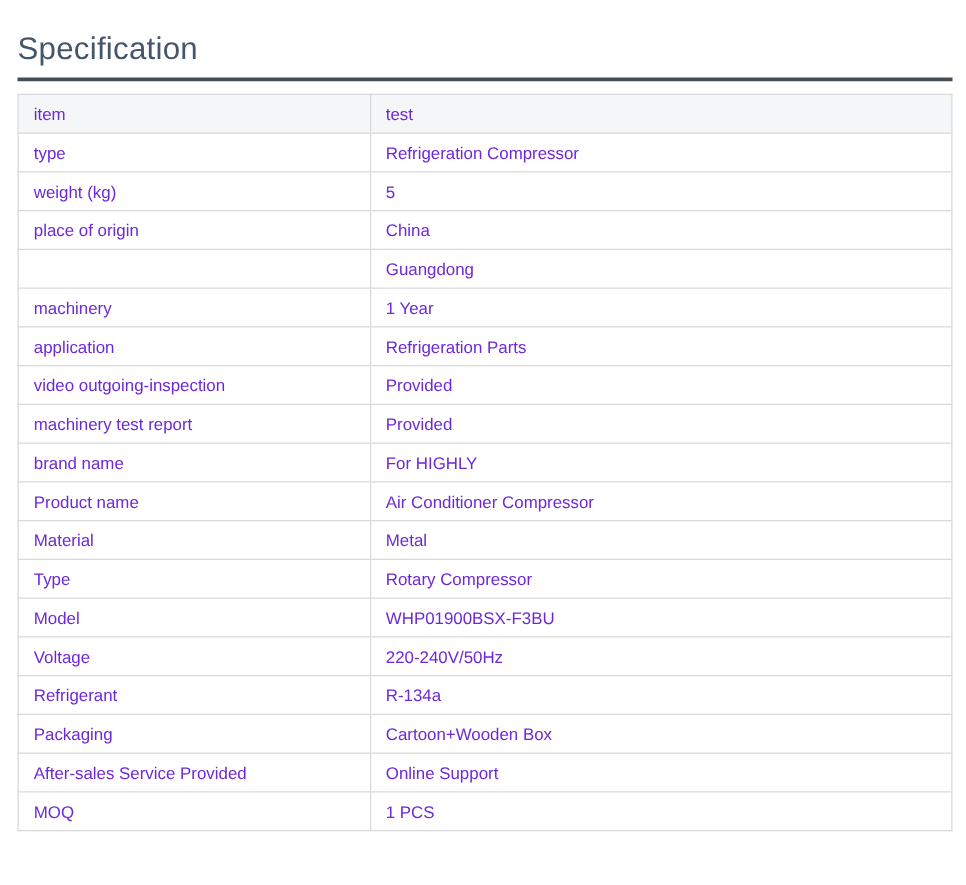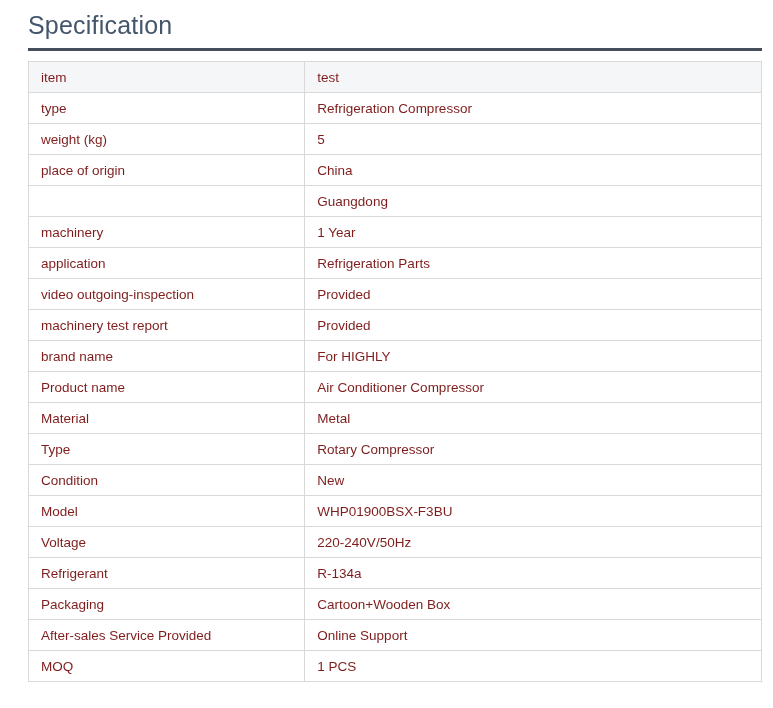--- a/index.html
+++ b/index.html
@@ -8,21 +8,22 @@
     padding: 0;
     background: #ffffff;
     font-family: "Liberation Sans", sans-serif;
   }
   body {
     width: 773px;
     height: 708px;
     overflow: hidden;
   }
   .container {
-    padding: 0 11px 0 28px;
+    padding: 0 11px 0 14px;
+    margin-top: 14px;
   }
   .page-title {
     margin: 0;
     padding-top: 10px;
     font-size: 25px;
     font-weight: 500;
     color: #44566c;
     letter-spacing: 0.2px;
     line-height: 1.25;
   }
@@ -31,21 +32,21 @@
     height: 3px;
     background: #454e59;
     border: none;
   }
   table.spec-table {
     margin-top: 10px;
     width: 100%;
     border-collapse: collapse;
     table-layout: fixed;
     font-size: 13.5px;
-    color: #7f1d1d;
+    color: #6d28d9;
   }
   table.spec-table col.col-item { width: 37.7%; }
   table.spec-table col.col-value { width: 62.3%; }
   table.spec-table th,
   table.spec-table td {
     border: 1px solid #d9d9d9;
     padding: 0 12px;
     height: 31px;
     text-align: left;
     vertical-align: middle;
@@ -121,24 +122,20 @@
         </tr>
         <tr>
           <td>Material</td>
           <td>Metal</td>
         </tr>
         <tr>
           <td>Type</td>
           <td>Rotary Compressor</td>
         </tr>
         <tr>
-          <td>Condition</td>
-          <td>New</td>
-        </tr>
-        <tr>
           <td>Model</td>
           <td>WHP01900BSX-F3BU</td>
         </tr>
         <tr>
           <td>Voltage</td>
           <td>220-240V/50Hz</td>
         </tr>
         <tr>
           <td>Refrigerant</td>
           <td>R-134a</td>

